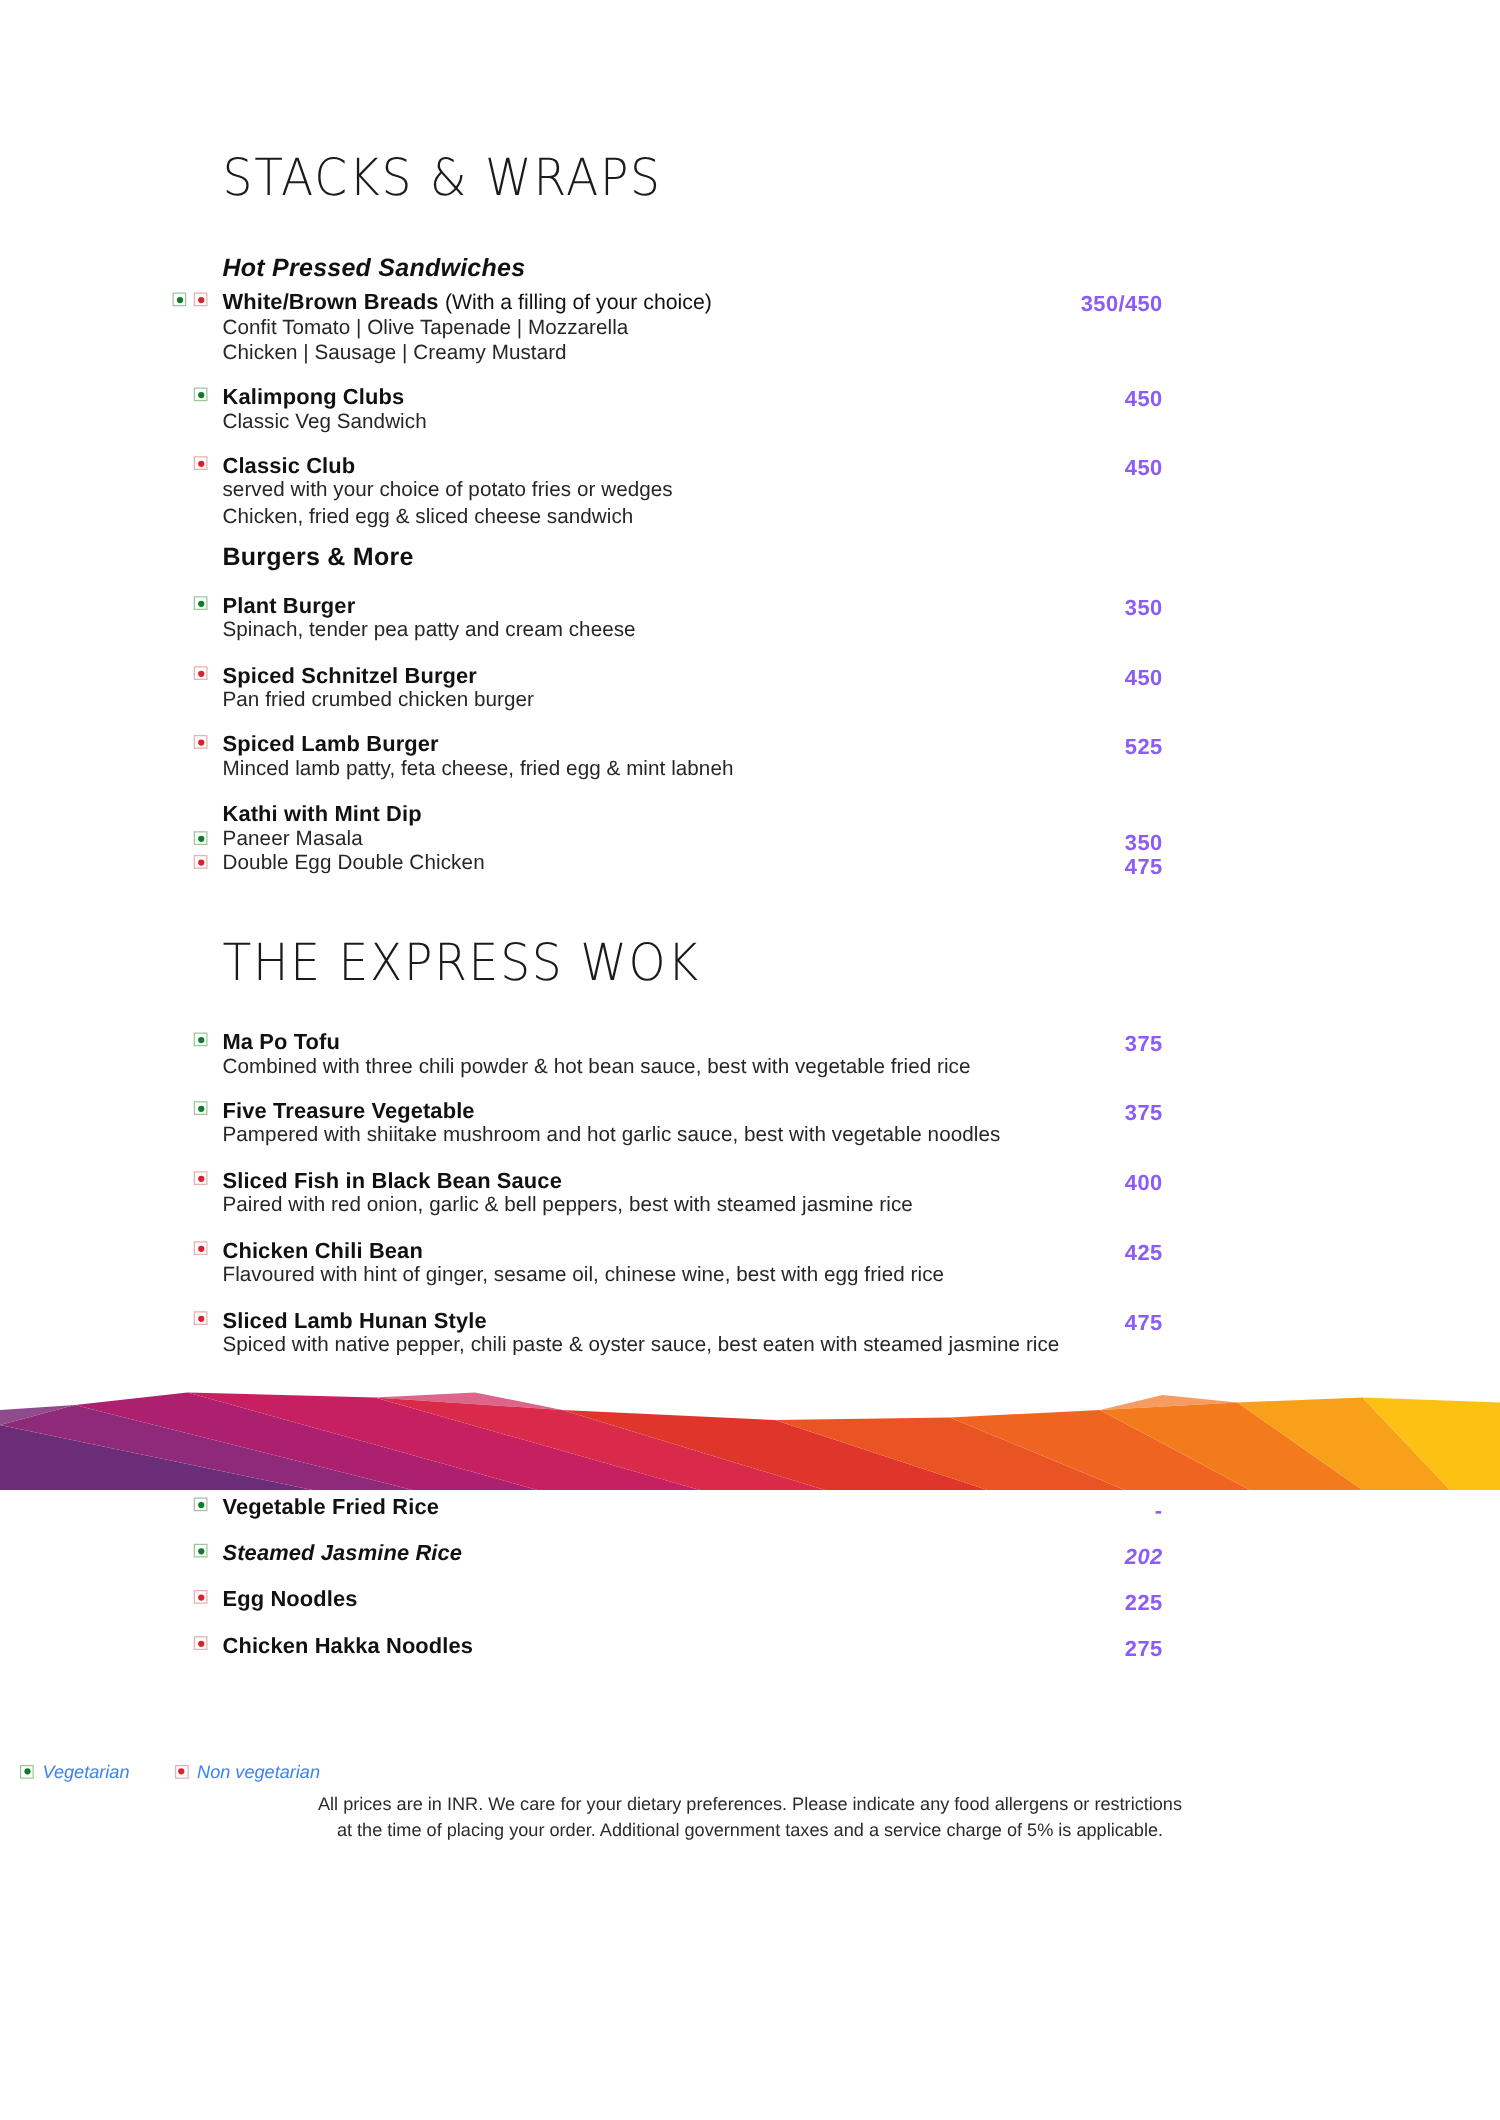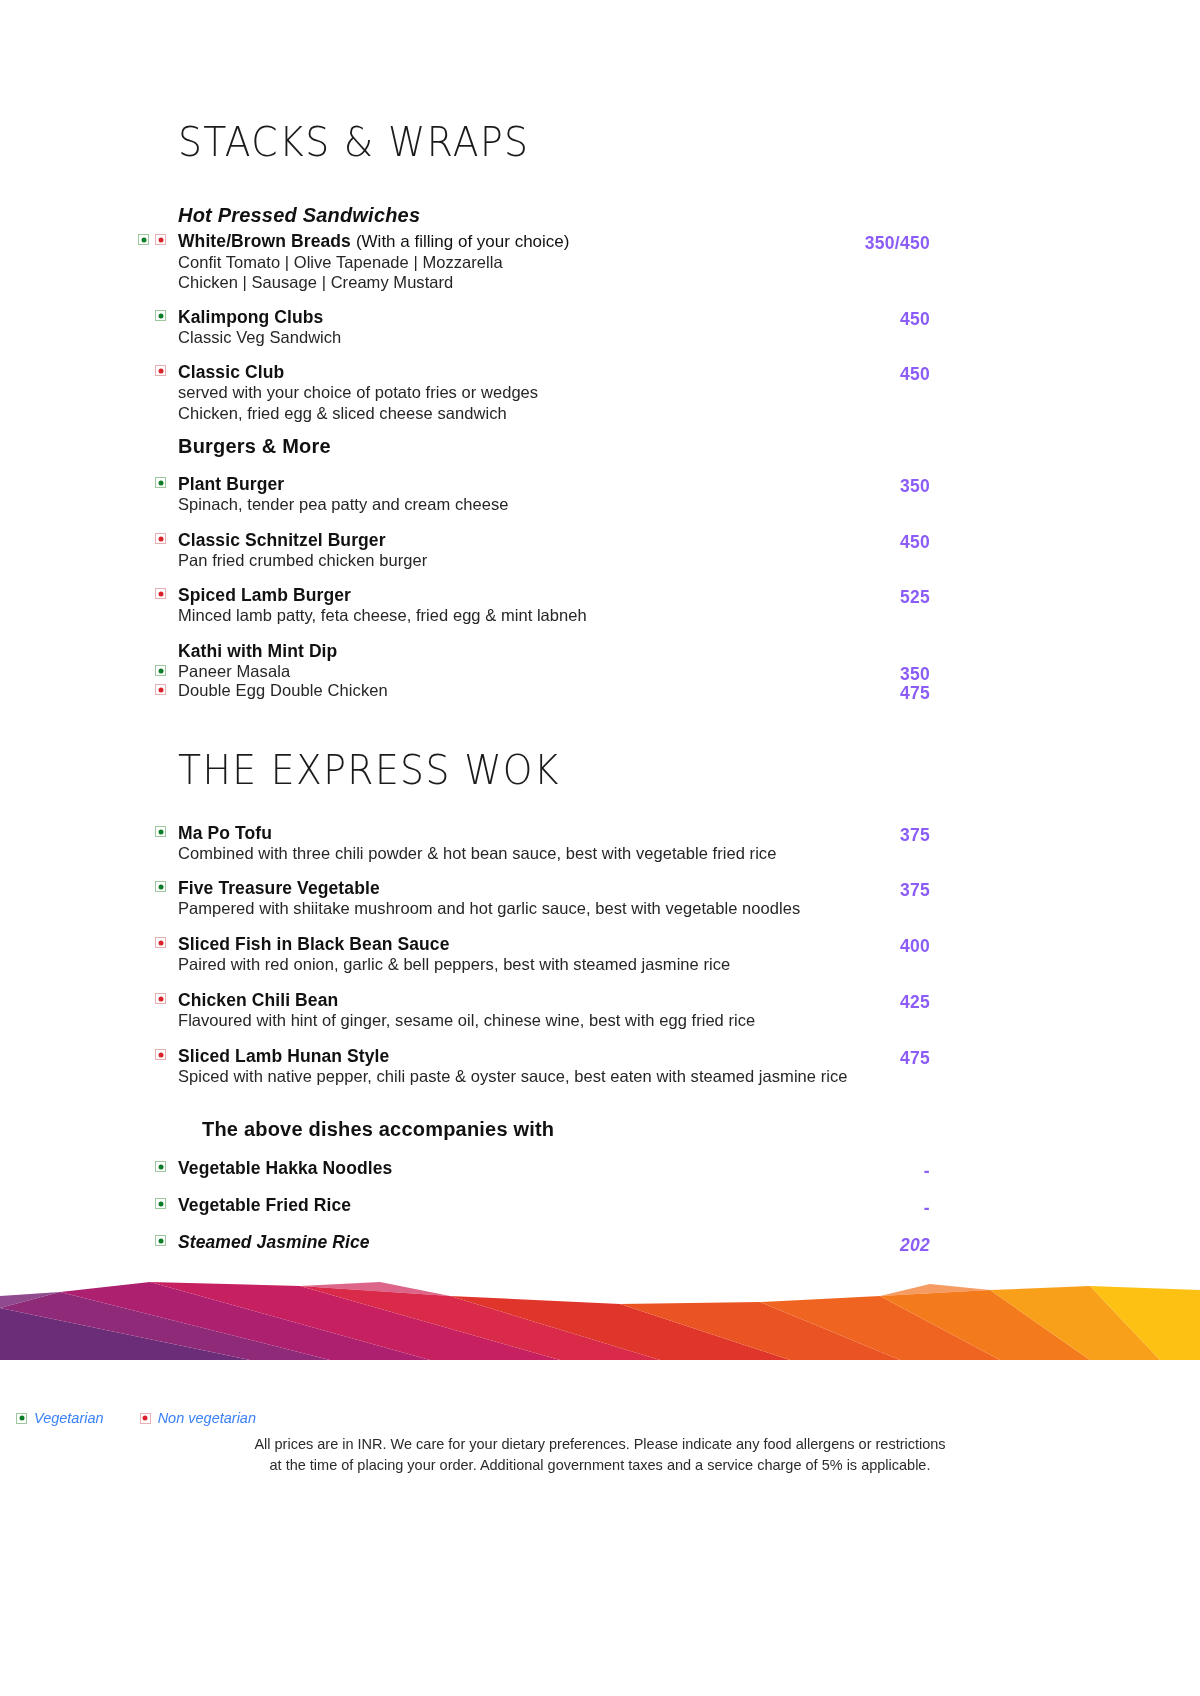--- a/index.html
+++ b/index.html
@@ -11,21 +11,21 @@
     width: 1200px;
     height: 1696px;
     position: relative;
     font-family: "Liberation Sans", sans-serif;
     color: #1a1a1a;
     overflow: hidden;
   }
   .page {
     position: relative;
     width: 1200px;
-    height: 1360px;
+    height: 1192px;
     box-sizing: border-box;
     padding: 0 130px;
   }
 
   
   .section-title {
     font-family: "DejaVu Sans", sans-serif;
     font-weight: 300;
     font-size: 41px;
     letter-spacing: 1.5px;
@@ -230,21 +230,21 @@
       <div class="item-desc">Spinach, tender pea patty and cream cheese</div>
     </div>
     <div class="price">350</div>
   </div>
 
   <div class="item" style="top:530px;">
     <div class="mark-wrap">
       <span class="mark nonveg mark-slot-single"></span>
     </div>
     <div class="item-body">
-      <div class="item-name">Classic Schnitzel Burger</div>
+      <div class="item-name">Spiced Schnitzel Burger</div>
       <div class="item-desc">Pan fried crumbed chicken burger</div>
     </div>
     <div class="price">450</div>
   </div>
 
   <div class="item" style="top:585px;">
     <div class="mark-wrap">
       <span class="mark nonveg mark-slot-single"></span>
     </div>
     <div class="item-body">

